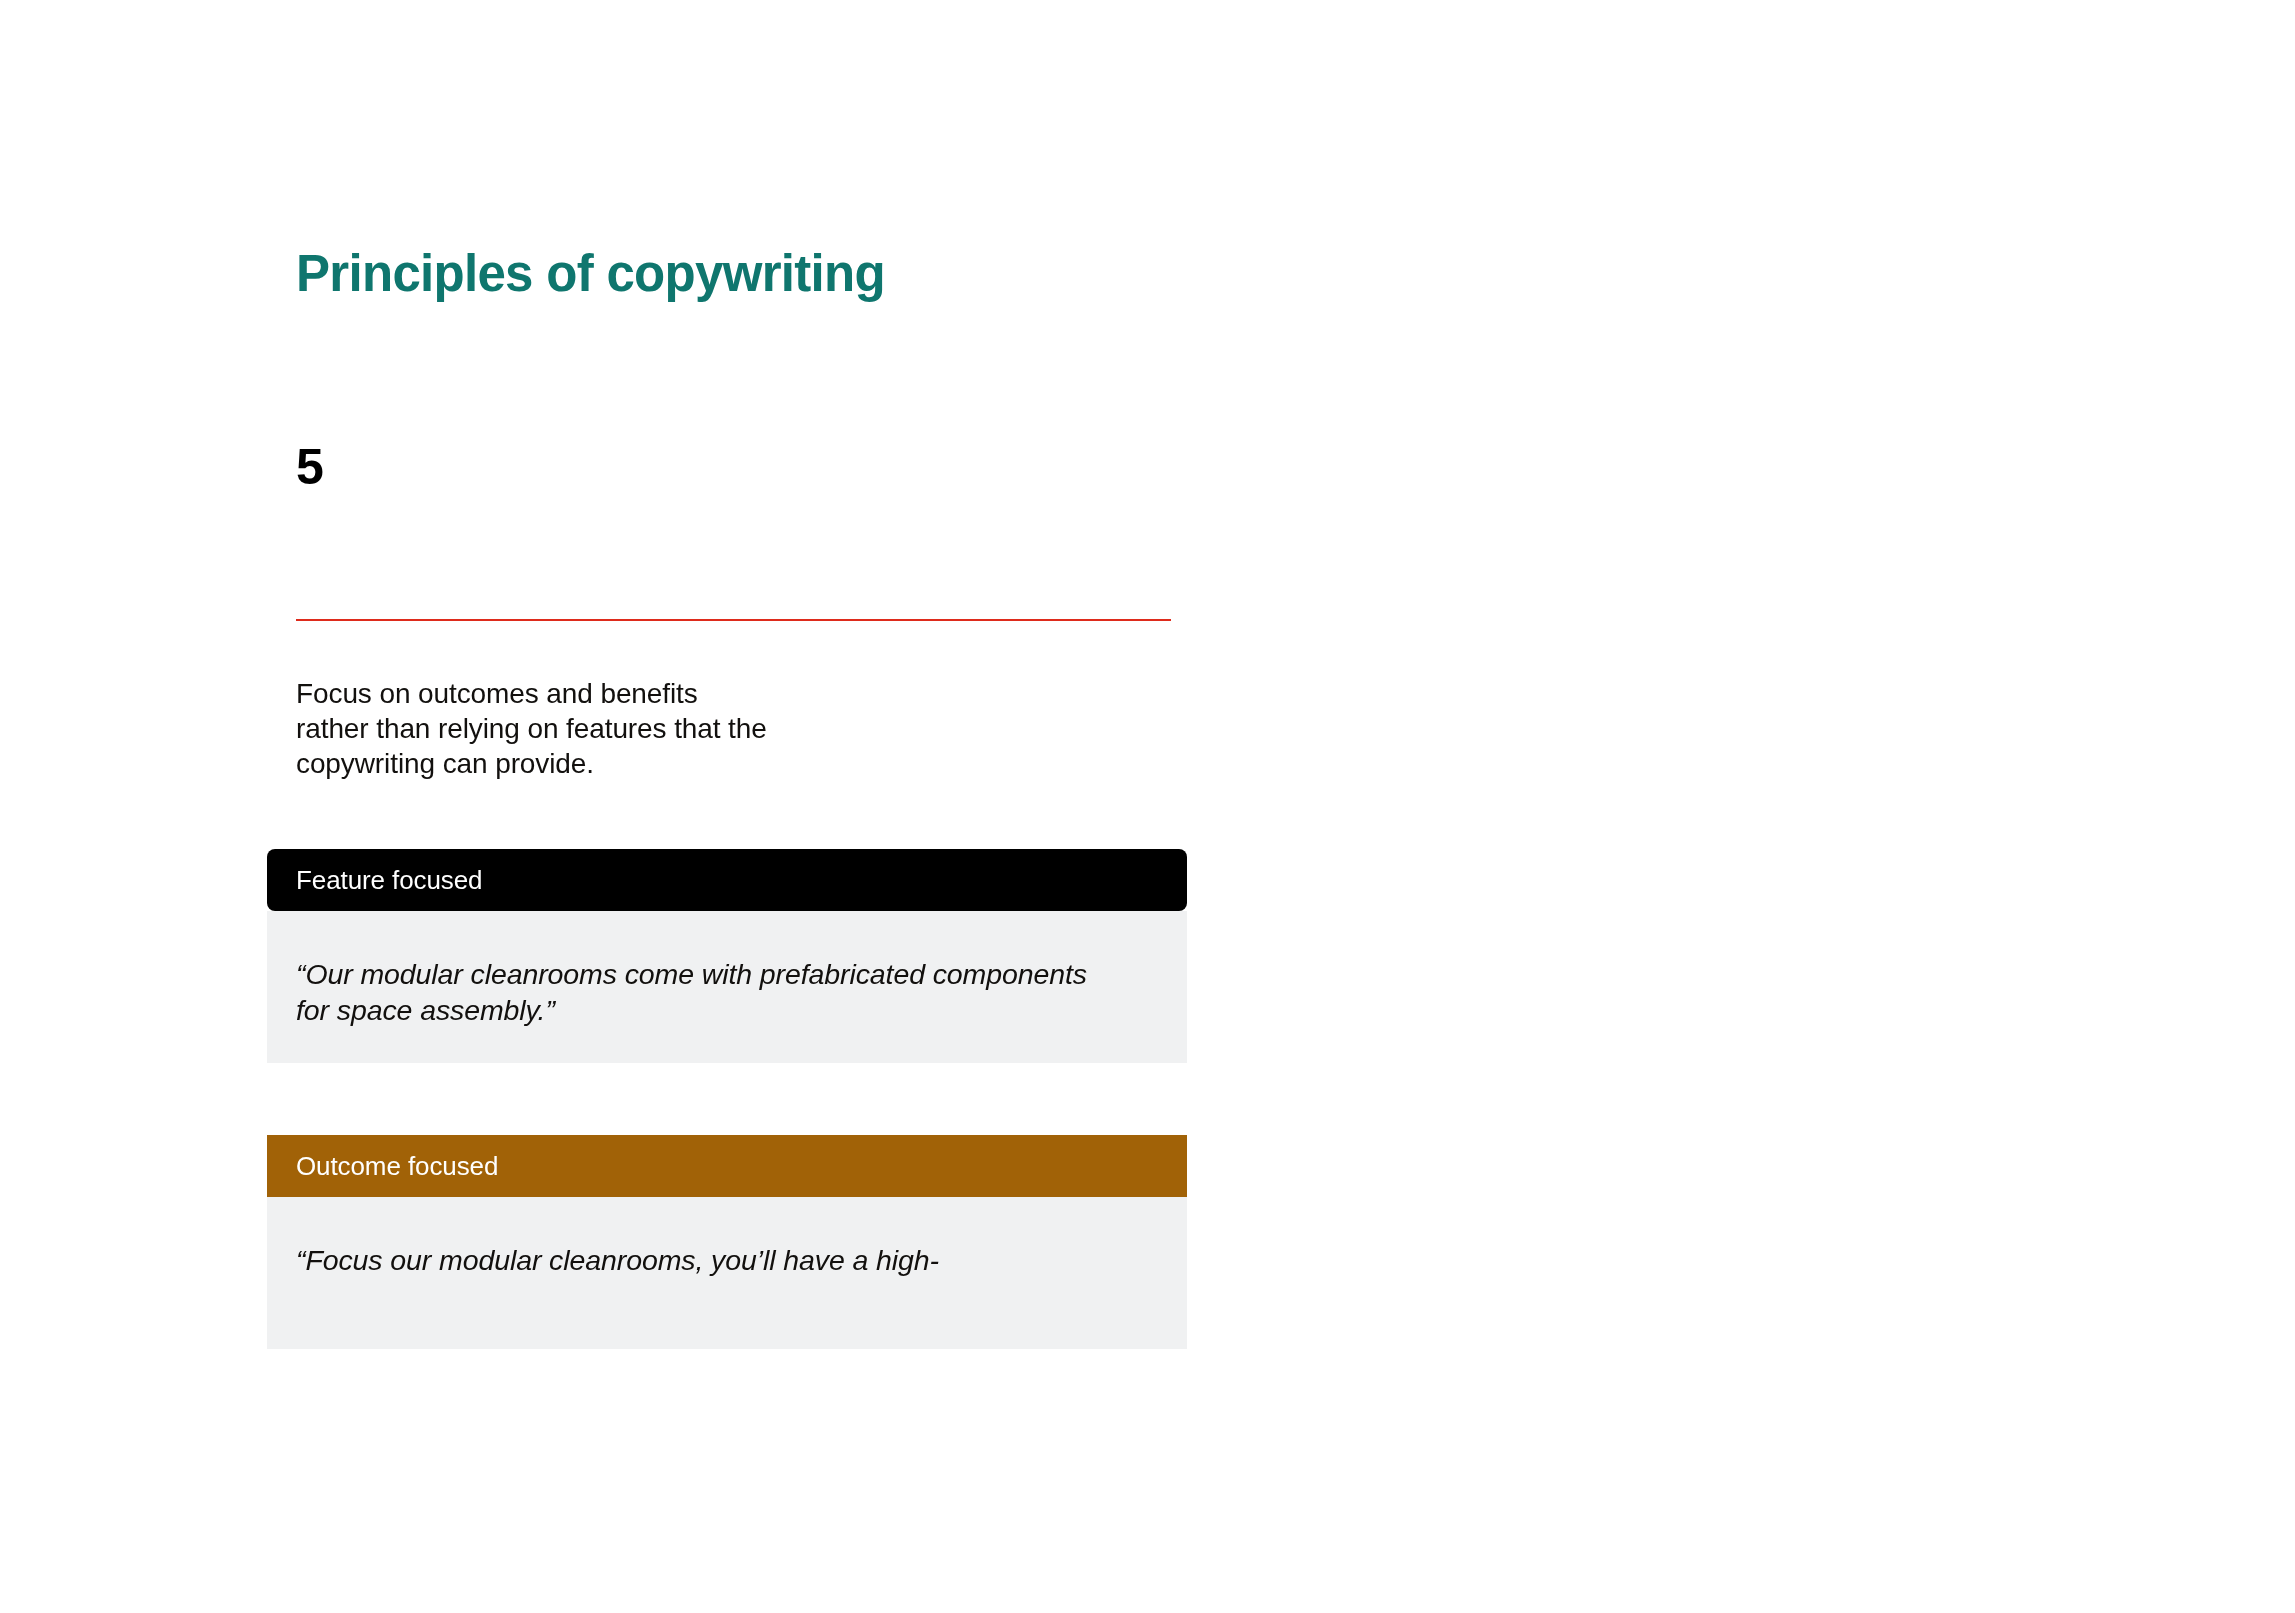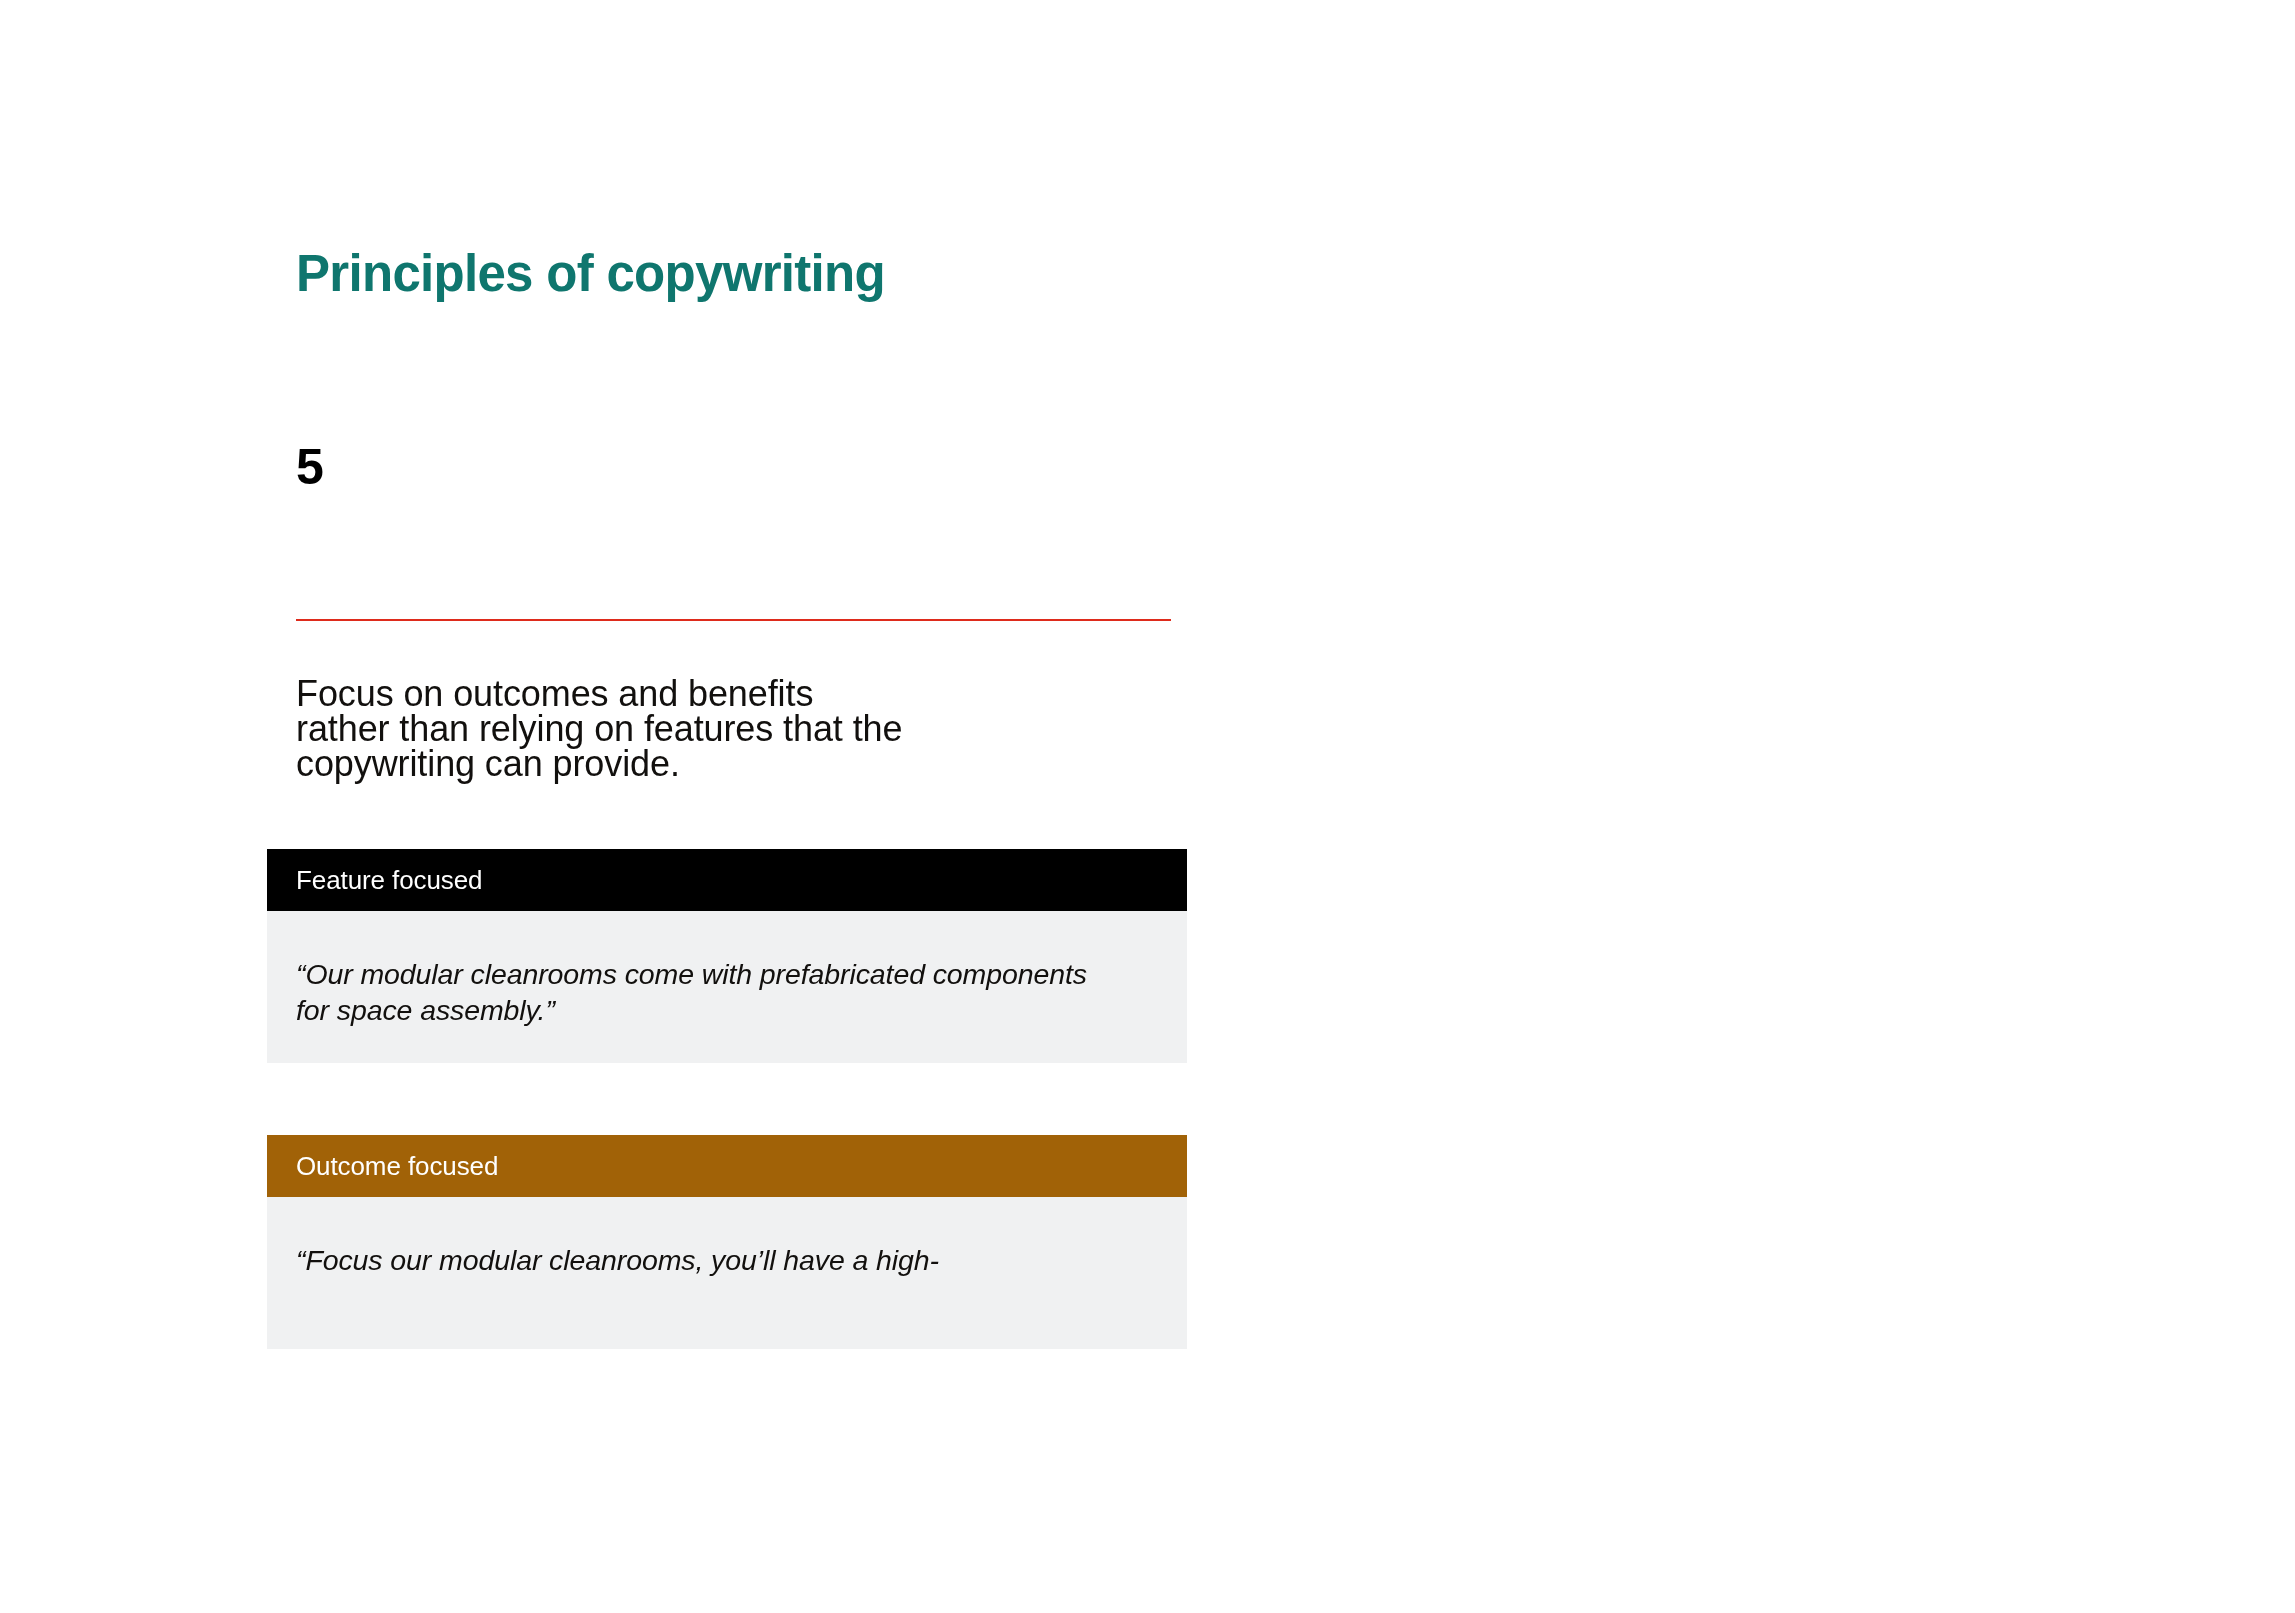--- a/index.html
+++ b/index.html
@@ -67,21 +67,21 @@
     width: 875px;
     height: 2.3px;
     background: #de2b1c;
   }
 
   .principle-body {
     position: absolute;
     left: 296px;
     top: 676px;
     width: 872px;
-    font-size: 36px;
+    font-size: 28px;
     font-weight: 400;
     line-height: 35px;
     letter-spacing: -0.1px;
     color: #12100e;
   }
   .principle-body .line { display: block; white-space: nowrap; }
 
   
   .card {
     position: absolute;
@@ -91,21 +91,21 @@
   .card-feature { top: 849px; }
   .card-outcome { top: 1135px; }
 
   .card-header {
     height: 62px;
     display: flex;
     align-items: center;
     padding-left: 29px;
     box-sizing: border-box;
   }
-  .card-feature .card-header { background: #000000; }
+  .card-feature .card-header { background: #000000; border-radius: 8px; }
   .card-outcome .card-header { background: #a16207; }
 
   .card-header-label {
     font-size: 26px;
     font-weight: 400;
     line-height: 1.0;
     letter-spacing: -0.1px;
     color: #ffffff;
     white-space: nowrap;
   }

